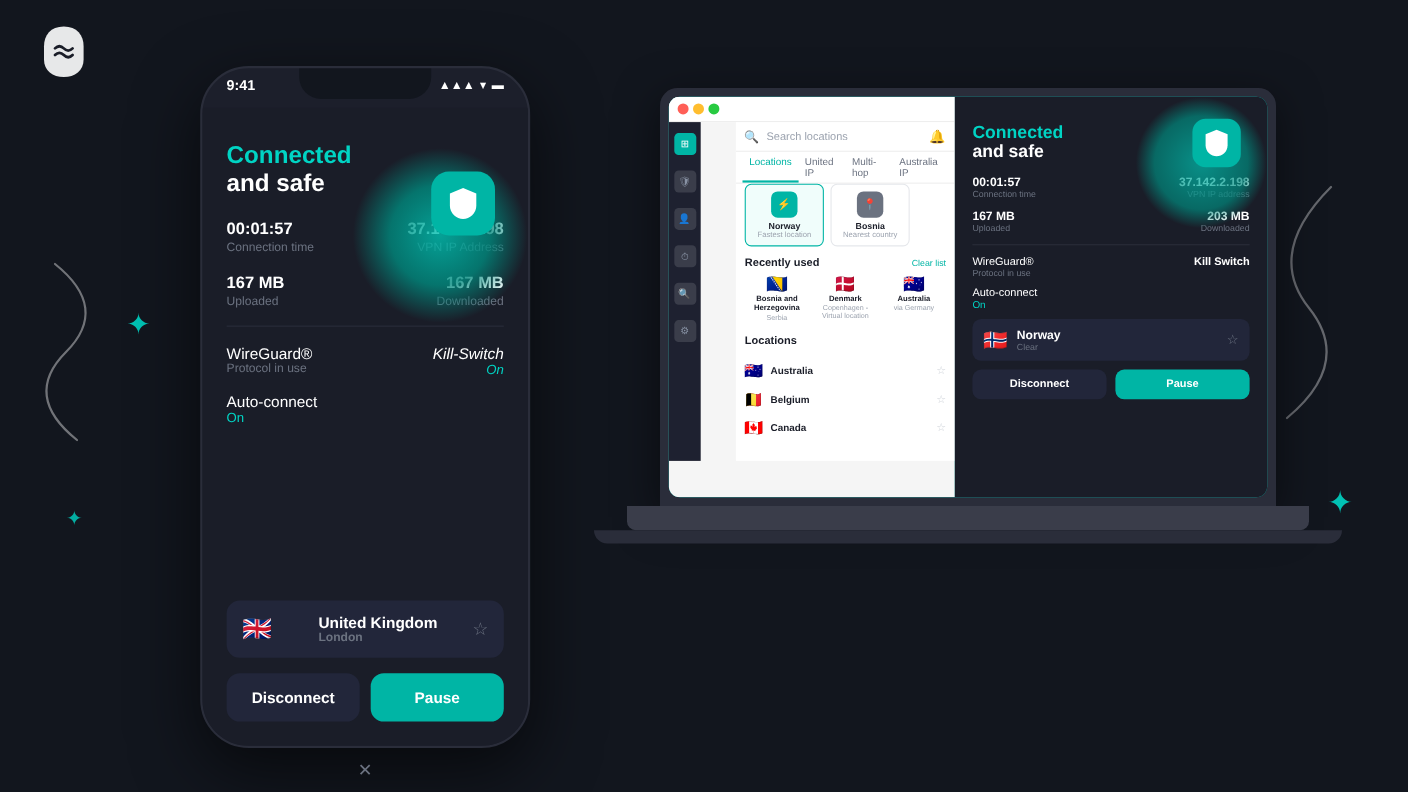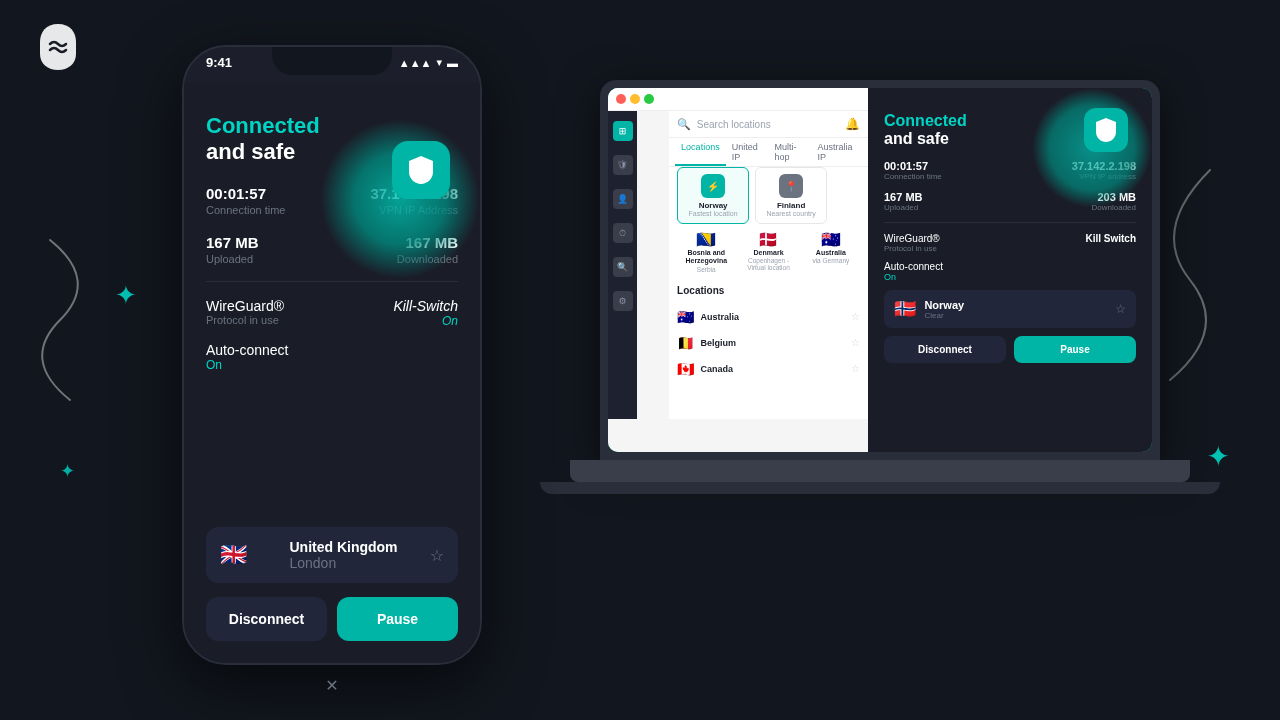--- a/index.html
+++ b/index.html
@@ -9,21 +9,21 @@
       background: #12161e;
       font-family: -apple-system, BlinkMacSystemFont, 'Segoe UI', sans-serif;
       overflow: hidden;
       position: relative;
     }
 
     
     .phone-wrapper {
       position: absolute;
       left: 182px;
-      top: 45px;
+      top: 60px;
       z-index: 10;
     }
     .phone {
       width: 300px;
       height: 620px;
       background: #1c1f2b;
       border-radius: 44px;
       border: 2px solid #2a2d3a;
       position: relative;
       overflow: hidden;
@@ -181,21 +181,22 @@
       margin-right: 10px;
     }
     .location-info {}
     .location-country {
       color: #fff;
       font-size: 14px;
       font-weight: 600;
     }
     .location-city {
       color: #6b7280;
-      font-size: 14px;
+      font-size: 11px;
+      font-weight: bold;
     }
     .star-icon {
       color: #6b7280;
       font-size: 16px;
     }
 
     
     .phone-buttons {
       position: absolute;
       bottom: 22px;
@@ -718,25 +719,29 @@
             </div>
 
             <div class="recommended-grid">
               <div class="rec-card active">
                 <div class="rec-icon">⚡</div>
                 <div class="rec-country">Norway</div>
                 <div class="rec-type">Fastest location</div>
               </div>
               <div class="rec-card">
                 <div class="rec-icon" style="background:#6b7280;">📍</div>
-                <div class="rec-country">Finland</div>
+                <div class="rec-country">Bosnia</div>
                 <div class="rec-type">Nearest country</div>
               </div>
             </div>
 
+            <div class="recently-header">
+              <div class="app-section-title" style="padding:0;">Recently used</div>
+              <div class="clear-list">Clear list</div>
+            </div>
             <div class="recent-grid">
               <div class="recent-item">
                 <div class="recent-flag">🇧🇦</div>
                 <div class="recent-country">Bosnia and Herzegovina</div>
                 <div class="recent-sub">Serbia</div>
               </div>
               <div class="recent-item">
                 <div class="recent-flag">🇩🇰</div>
                 <div class="recent-country">Denmark</div>
                 <div class="recent-sub">Copenhagen - Virtual location</div>

